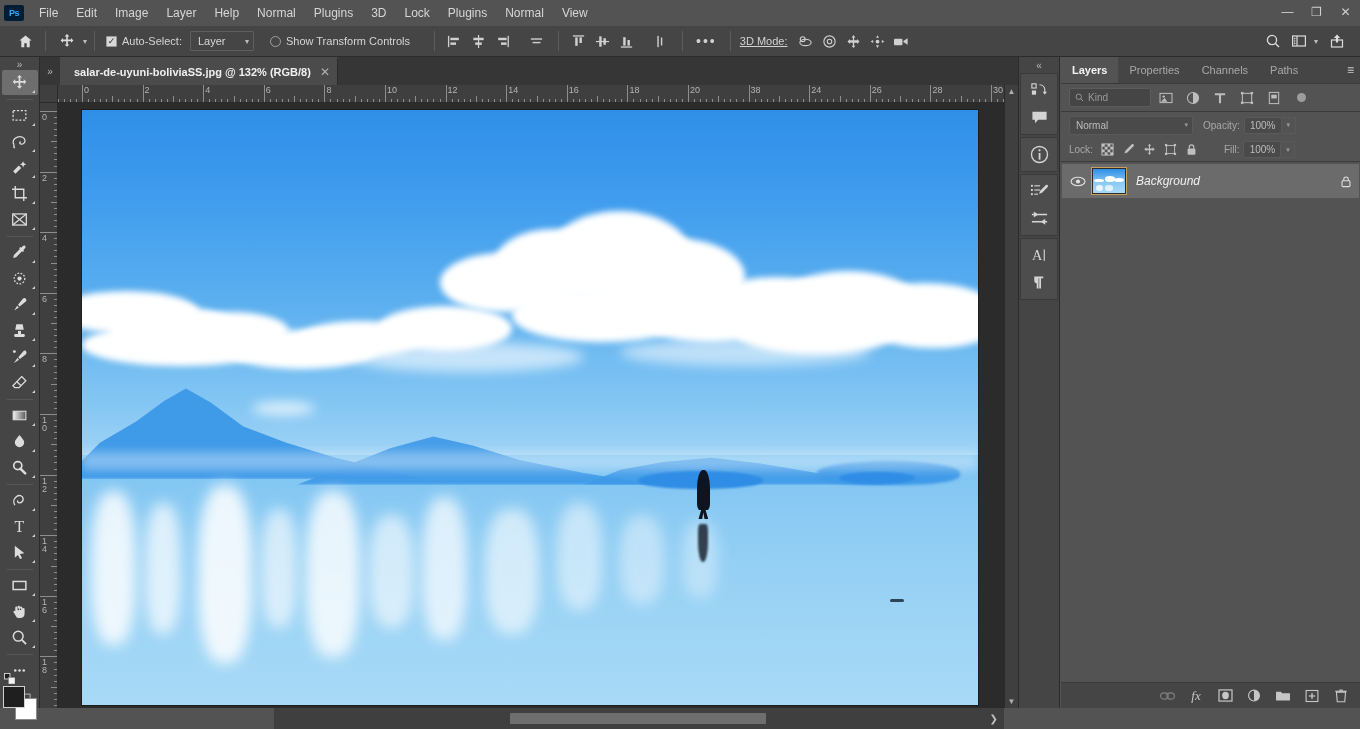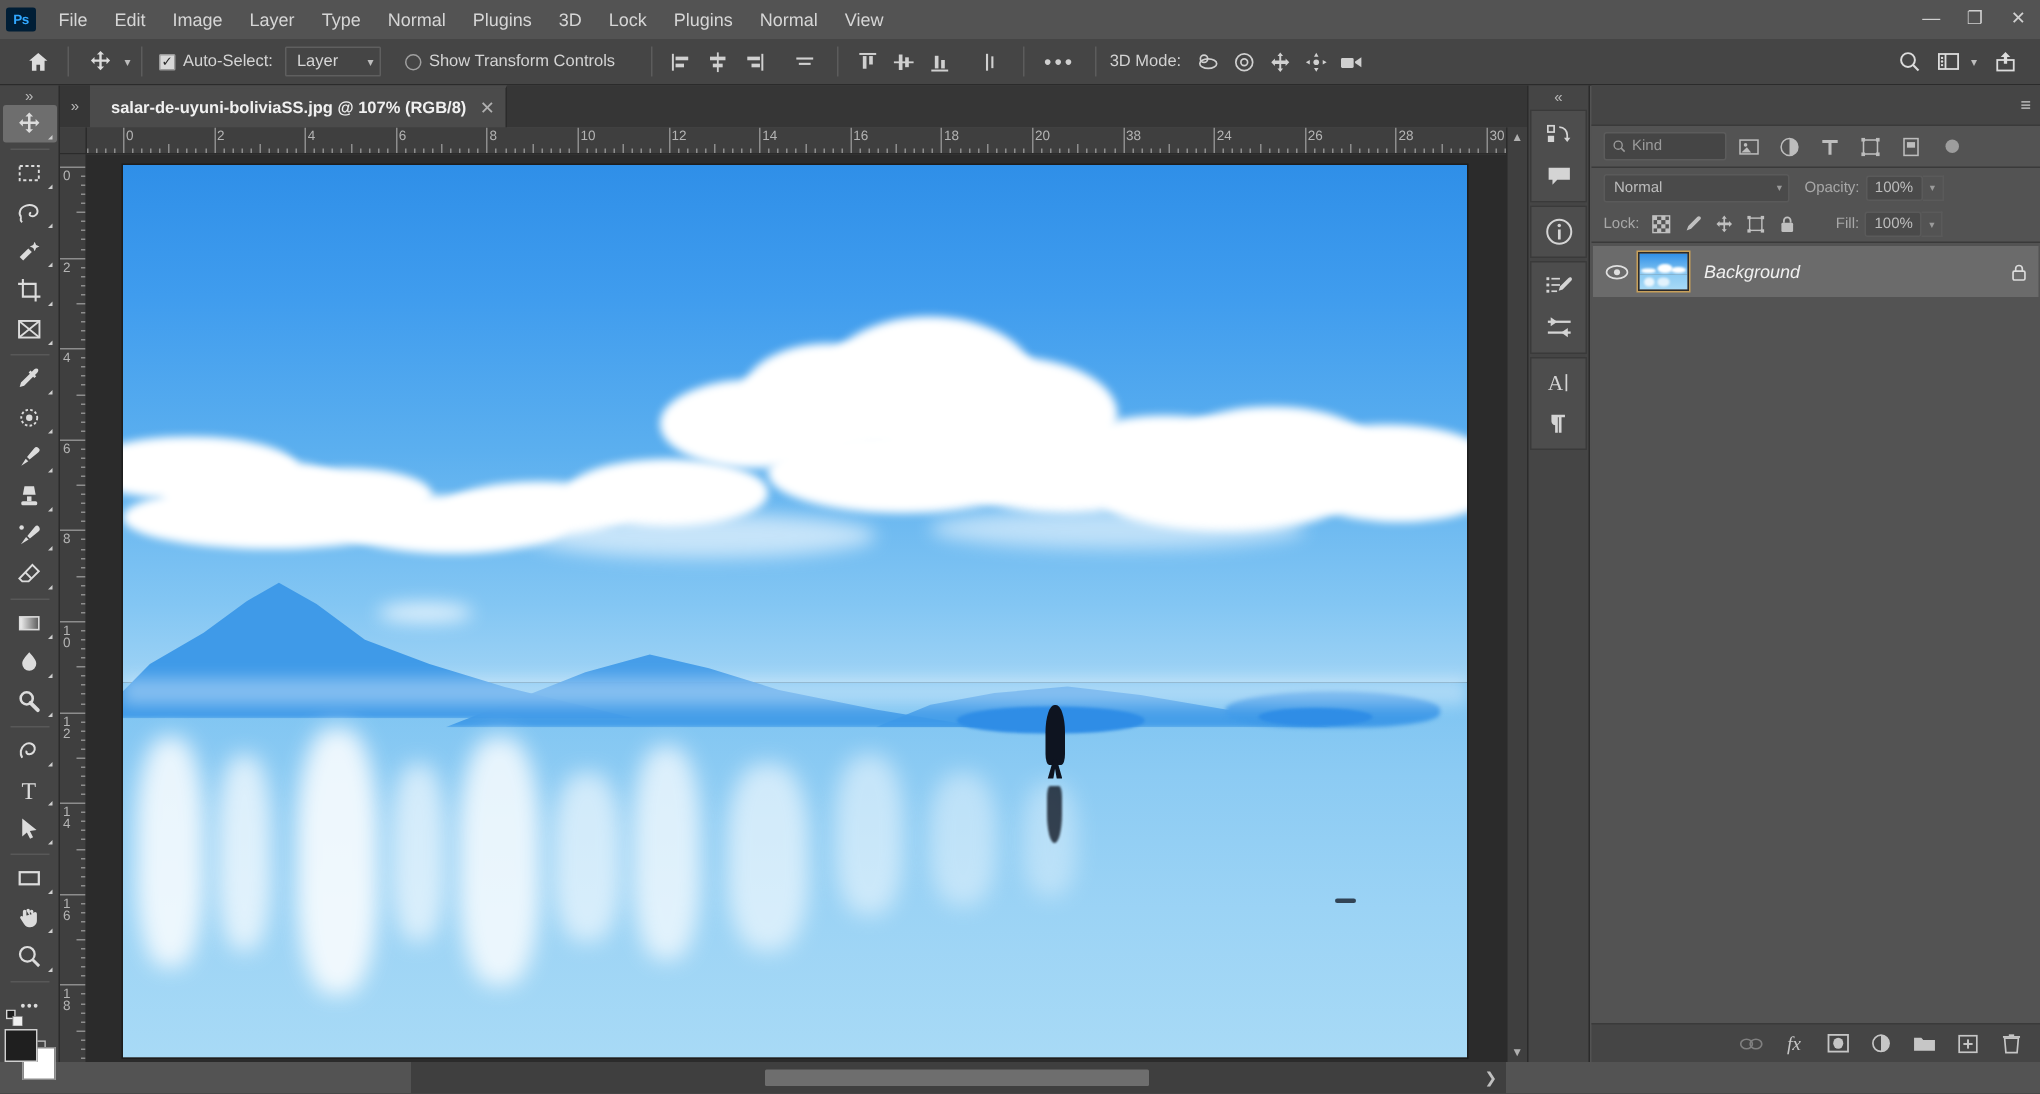--- a/index.html
+++ b/index.html
@@ -60,21 +60,21 @@
   .combo {
     height: 20px; min-width: 62px; background: #454545; border: 1px solid #5f5f5f;
     display: flex; align-items: center; justify-content: space-between;
     padding: 0 4px 0 7px; color: #d6d6d6; font-size: 11px; border-radius: 1px;
   }
   .align-ic {
     width: 24px; height: 22px; display: flex; align-items: center; justify-content: center;
     color: #d0d0d0;
   }
   .dots { letter-spacing: 2px; font-size: 14px; color: #d0d0d0; padding: 0 6px; }
-  .mode3d { font-size: 11px; color: #d2d2d2; margin: 0 6px 0 2px; }
+  .mode3d { font-size: 11px; color: #d2d2d2; margin: 0 6px 0 2px; text-decoration: underline; }
   .ob-right { position: absolute; right: 4px; display: flex; align-items: center; }
 
   
   .toolbar {
     position: absolute; top: 57px; left: 0; width: 40px; height: 651px;
     background: #454545; border-right: 1px solid #2b2b2b;
     display: flex; flex-direction: column; align-items: center;
     padding-top: 2px;
   }
   .tool {
@@ -278,21 +278,21 @@
 
 <div class="app">
 
   <div class="menubar">
     <div class="ps-logo">Ps</div>
     <div id="menu-items" style="display:flex;">
         <div class="menu-item">File</div>
         <div class="menu-item">Edit</div>
         <div class="menu-item">Image</div>
         <div class="menu-item">Layer</div>
-        <div class="menu-item">Type</div>
+        <div class="menu-item">Help</div>
         <div class="menu-item">Normal</div>
         <div class="menu-item">Plugins</div>
         <div class="menu-item">3D</div>
         <div class="menu-item">Lock</div>
         <div class="menu-item">Plugins</div>
         <div class="menu-item">Normal</div>
         <div class="menu-item">View</div>
       </div>
     <div class="wincontrols">
       <div class="wc">—</div>
@@ -626,21 +626,21 @@
       <svg width="22" height="15" viewBox="0 0 24 16">
           <rect x="1" y="1" width="22" height="14" fill="none" stroke="#c0c0c0" stroke-width="1"></rect>
           <ellipse cx="12" cy="8" rx="6" ry="4.6" fill="#c0c0c0" opacity=".35"></ellipse>
         </svg>
     </div>
   </div>
 
   <div class="tabbar">
     <div class="collapse-arrows">»</div>
     <div class="doc-tab">
-      <span>salar-de-uyuni-boliviaSS.jpg @ 107% (RGB/8)</span>
+      <span>salar-de-uyuni-boliviaSS.jpg @ 132% (RGB/8)</span>
       <span class="tab-close">✕</span>
     </div>
   </div>
 
   <div class="ruler-corner"></div>
   <div class="ruler-h">
       <div id="ruler-h-inner">
         <div class="rh-lbl" style="left: 26px;">0</div>
         <div class="rh-tick" style="left: 24px; height: 17px;"></div>
         <div class="rh-tick" style="left: 30.06px; height: 3.5px;"></div>
@@ -1062,20 +1062,26 @@
       <div class="rail-ic">
         <svg width="19" height="19" viewBox="0 0 20 20">
             <path d="M4.5 3.6h9.5v1.8h-2.4v11h-1.9v-11H9v11H7.1v-5.3A3.6 3.6 0 0 1 4.5 7.3z" fill="#d4d4d4"></path>
           </svg>
       </div>
     </div>
   </div>
 
   <div class="panel">
     <div class="panel-tabs">
+      <div id="panel-tabs-inner" style="display:flex;">
+          <div class="panel-tab active">Layers</div>
+          <div class="panel-tab">Properties</div>
+          <div class="panel-tab">Channels</div>
+          <div class="panel-tab">Paths</div>
+        </div>
       <div class="panel-menu">≡</div>
     </div>
 
     <div class="filter-row">
       <div class="kind-box">
         <svg width="9" height="9" viewBox="0 0 10 10">
             <circle cx="4.2" cy="4.2" r="3" fill="none" stroke="#9a9a9a" stroke-width="1"></circle>
             <line x1="6.4" y1="6.4" x2="9" y2="9" stroke="#9a9a9a" stroke-width="1.1"></line>
           </svg>
         <span>Kind</span>

